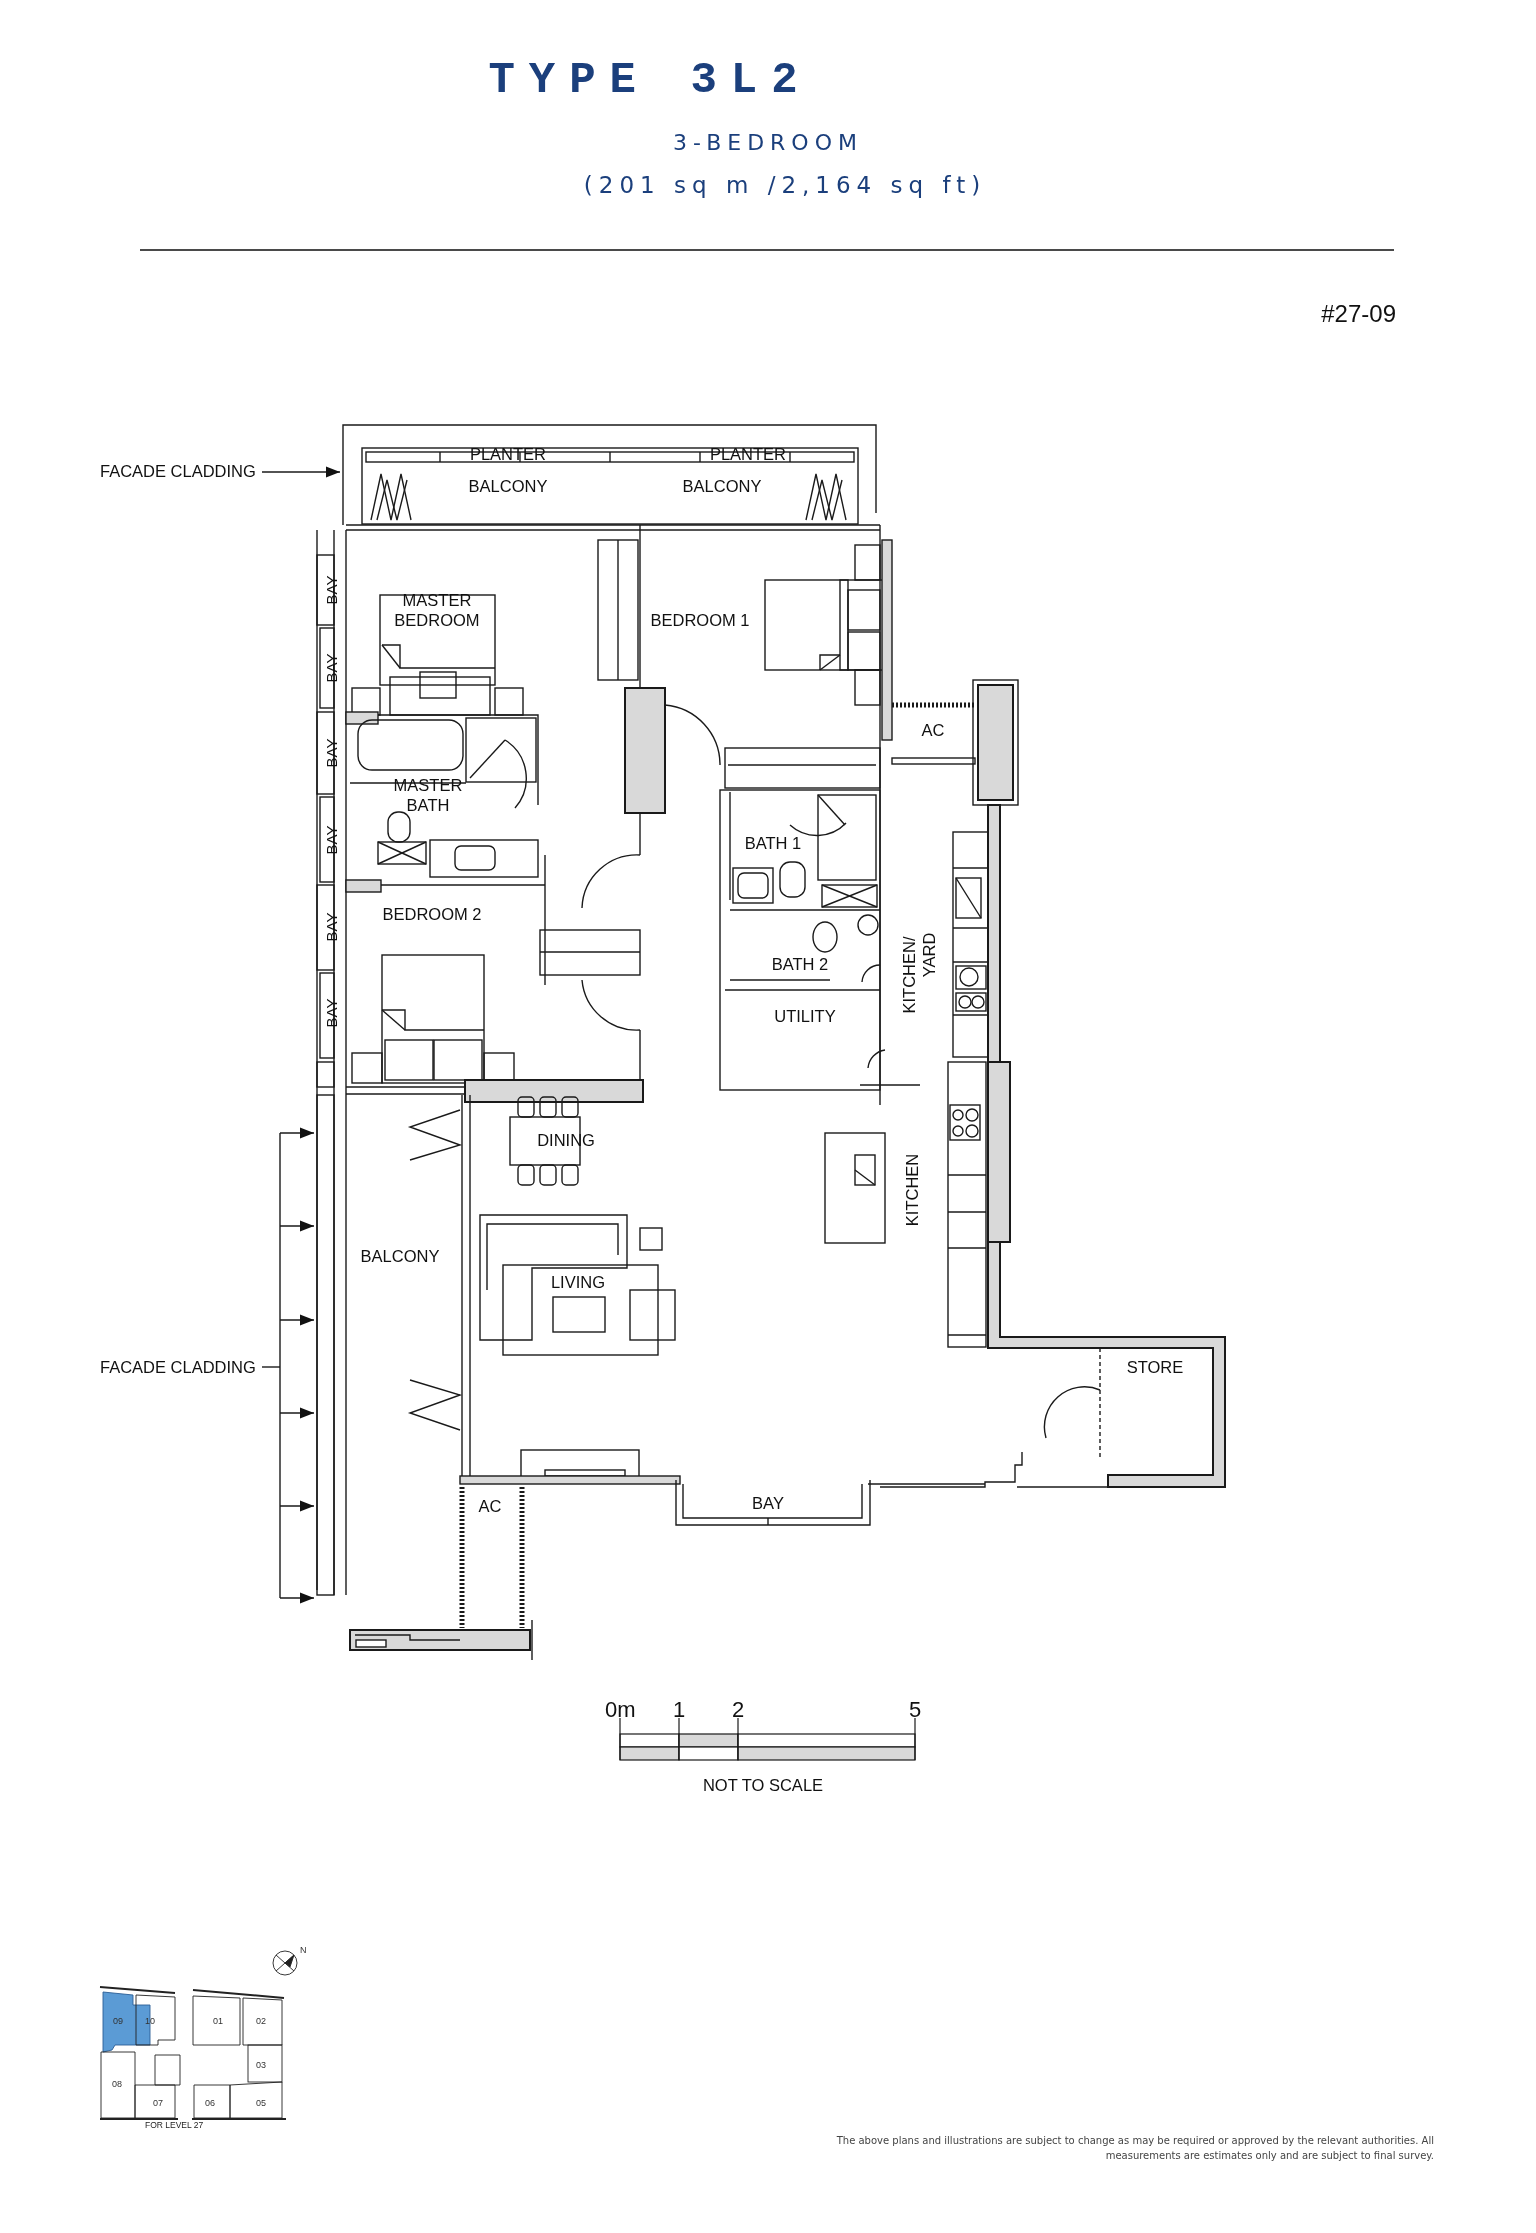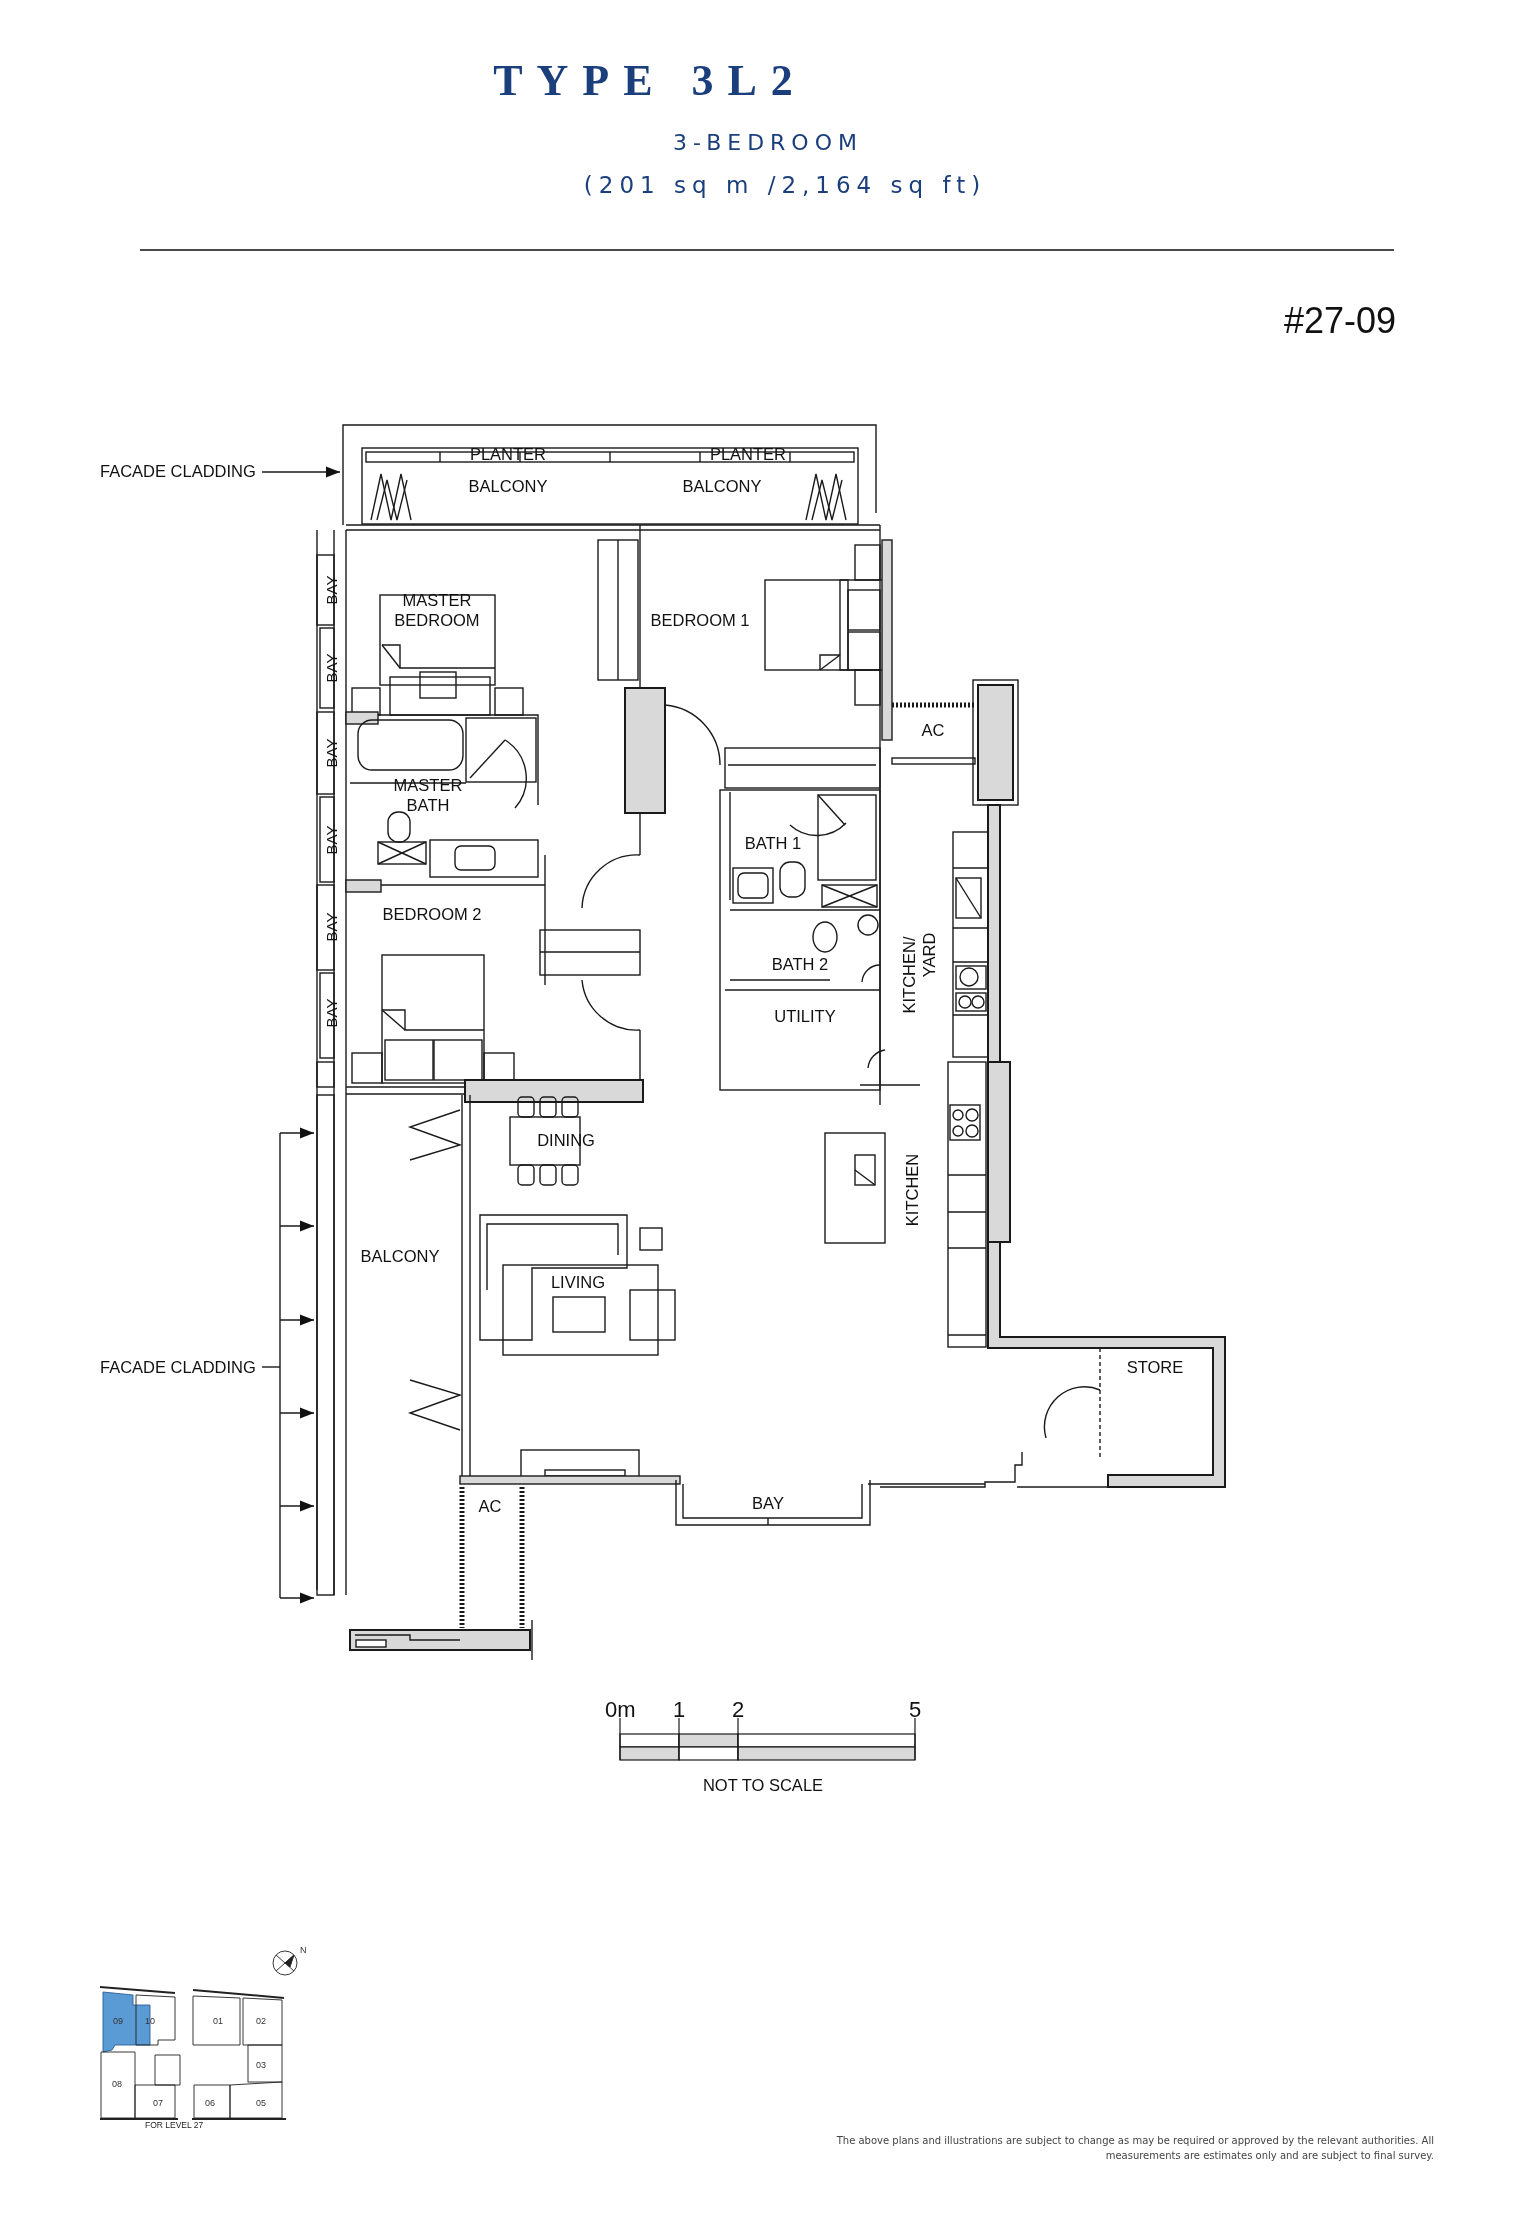--- a/index.html
+++ b/index.html
@@ -1,21 +1,21 @@
 <!DOCTYPE html>
 <html><head>
 <meta charset="utf-8">
 <style>
   html, body { margin:0; padding:0; background:#ffffff; }
   body { width:1536px; height:2233px; position:relative; overflow:hidden; font-family:"Liberation Sans", sans-serif; color:#1a1a1a; }
-  .title { position:absolute; top:55px; left:0; width:1300px; text-align:center; font-family:Liberation Serif, serif; font-weight:bold; font-size:44px; letter-spacing:14px; color:#1b3f7c; }
+  .title { position:absolute; top:55px; left:0; width:1300px; text-align:center; font-family:Liberation Mono, monospace; font-weight:bold; font-size:44px; letter-spacing:14px; color:#1b3f7c; }
   .subtitle { position:absolute; top:130px; left:0; width:1536px; text-align:center; font-family:"DejaVu Sans", sans-serif; font-size:22px; letter-spacing:6px; color:#1b3f7c; }
   .area { position:absolute; top:172px; left:17px; width:1536px; text-align:center; font-family:"DejaVu Sans", sans-serif; font-size:23px; letter-spacing:6px; color:#1b3f7c; }
   .rule { position:absolute; top:249px; left:140px; width:1254px; height:2px; background:#4a4a4a; }
-  .unit-no { position:absolute; top:300px; right:140px; font-size:36px; color:#111; font-family:"Liberation Sans Narrow","Liberation Sans", sans-serif;margin-left:36px; }
+  .unit-no { position:absolute; top:300px; right:140px; font-size:24px; color:#111; font-family:"Liberation Sans Narrow","Liberation Sans", sans-serif;margin-left:36px; }
   svg.plan { position:absolute; left:0; top:0; }
   .lbl { font-family:"Liberation Sans", sans-serif; font-size:16.5px; fill:#111; }
   .lbl-sm { font-family:"Liberation Sans", sans-serif; font-size:15px; fill:#111; }
   .scale-lbl { font-family:"Liberation Sans", sans-serif; font-size:22px; fill:#111; }
   .key-lbl { font-family:"Liberation Sans", sans-serif; font-size:9px; fill:#333; }
   .disclaimer { position:absolute; right:102px; top:2133px; width:640px; text-align:right; font-size:10px; line-height:15px; color:#444; font-family:"DejaVu Sans", sans-serif; }
   .for-level { position:absolute; left:100px; top:2120px; font-size:8.5px; color:#222;margin-left:45px; }
 </style>
 </head>
 <body>

